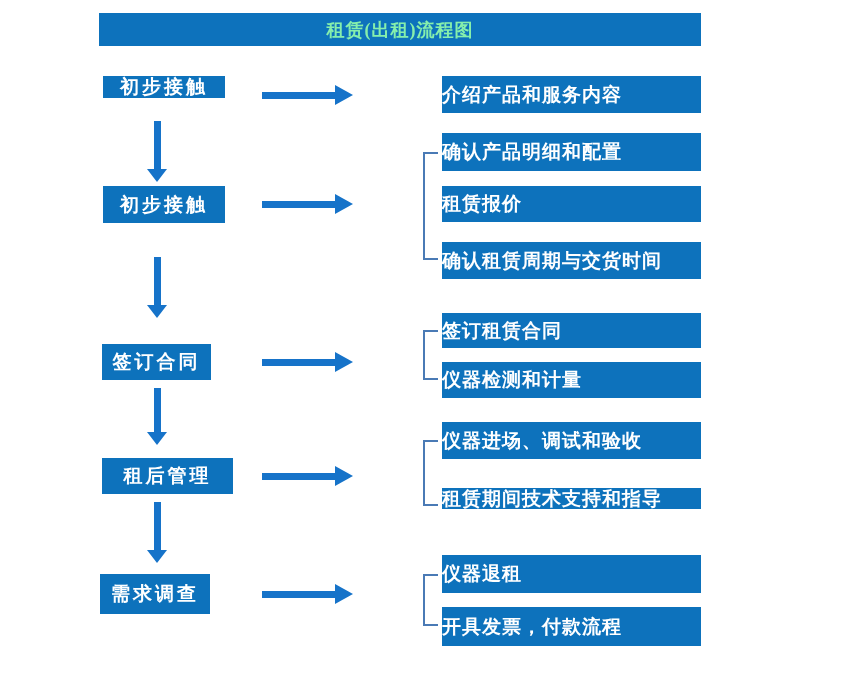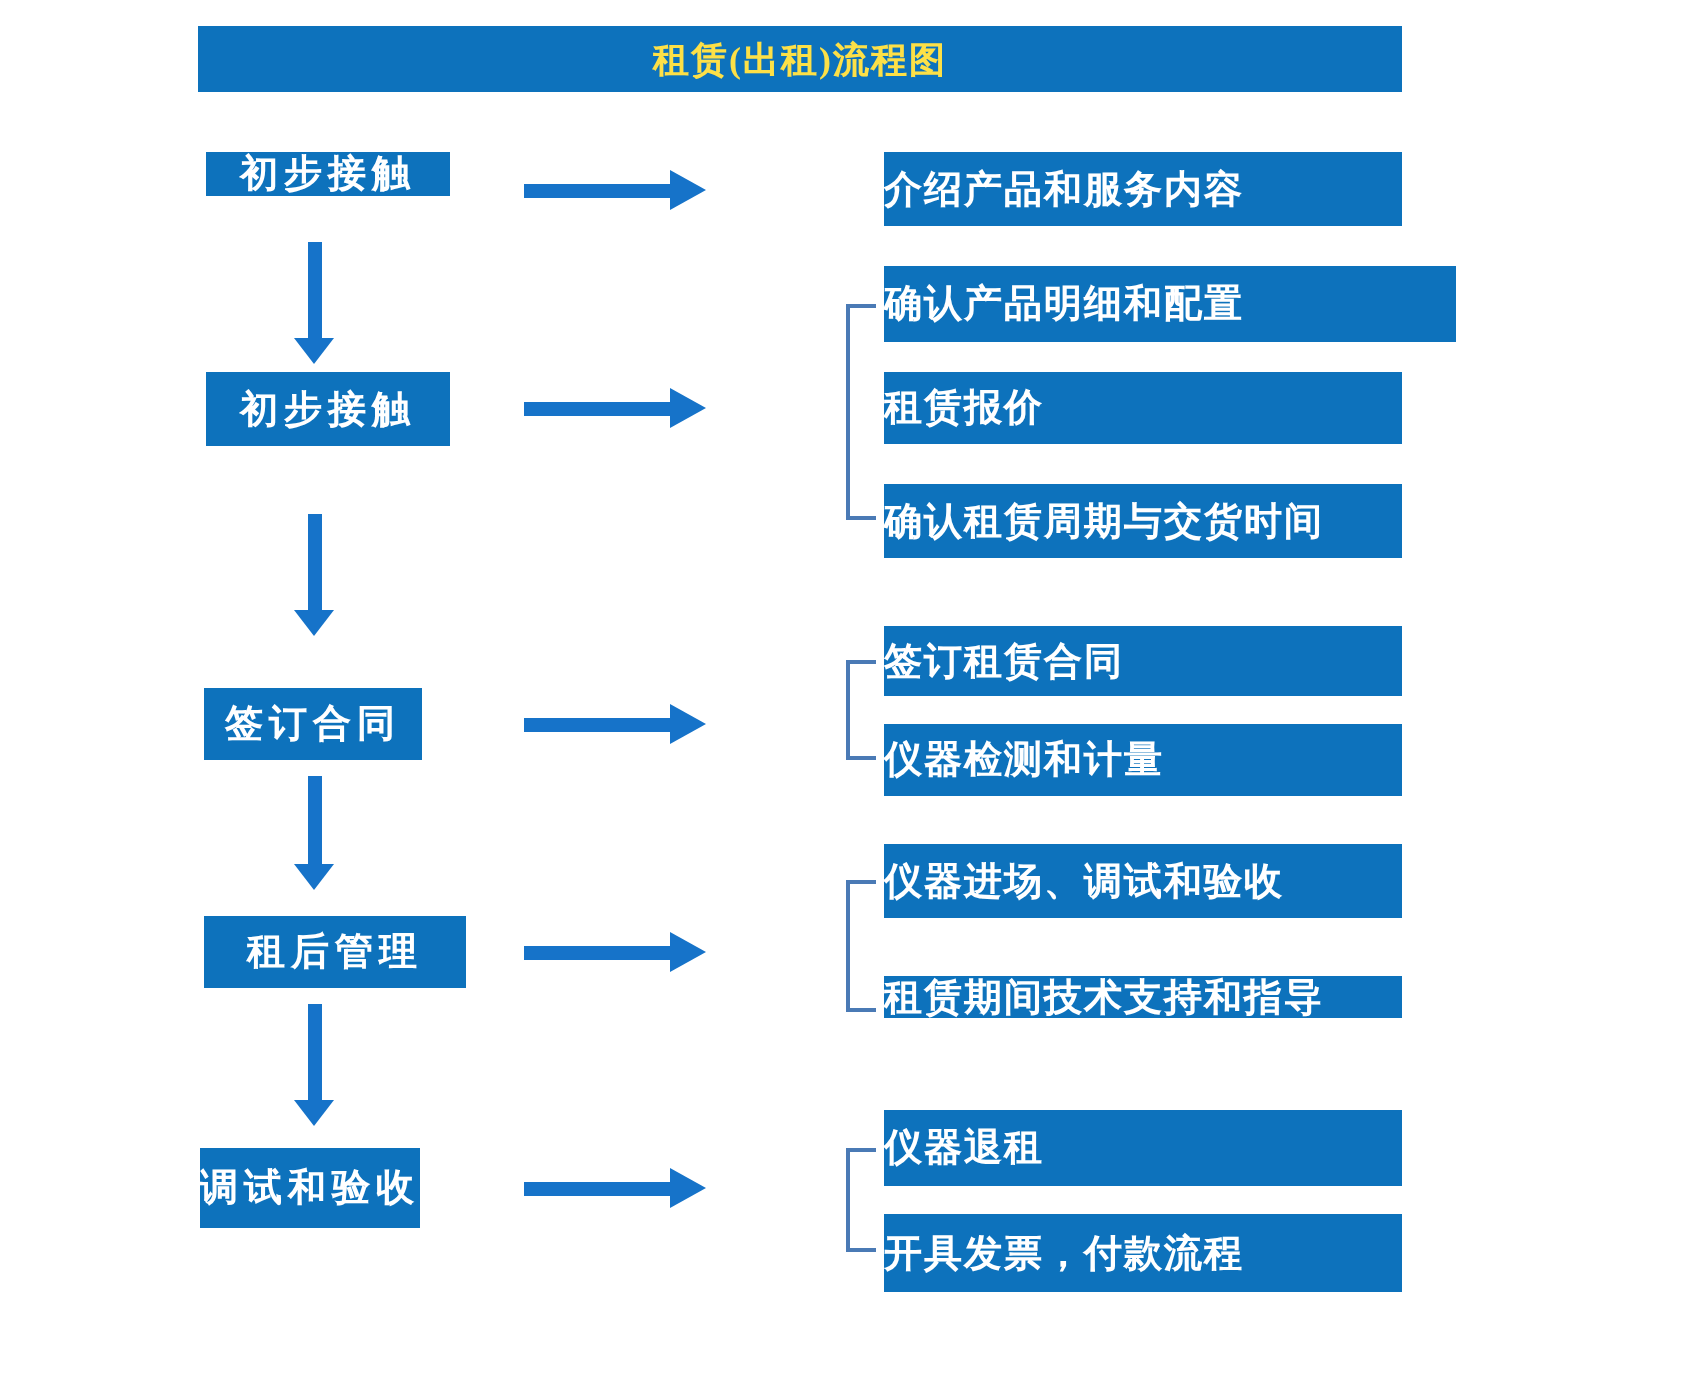--- a/index.html
+++ b/index.html
@@ -12,21 +12,21 @@
     height: 688px;
     background: #ffffff;
     overflow: hidden;
   }
 
   .title-bar {
     position: absolute;
     left: 99px; top: 13px;
     width: 602px; height: 33px;
     background: var(--box-blue, #0d72bc);
-    color: #fde047;
+    color: #86efac;
     font-weight: bold;
     font-size: 18px;
     letter-spacing: 1px;
     display: flex;
     align-items: center;
     justify-content: center;
   }
 
   .box {
     position: absolute;
@@ -82,21 +82,21 @@
 <body>
 
 <div class="canvas">
 
   <div class="title-bar">租赁(出租)流程图</div>
 
   <div class="box left-box" style="left:103px; top:76px;  width:122px; height:22px;">初步接触</div>
   <div class="box left-box" style="left:103px; top:186px; width:122px; height:37px;">初步接触</div>
   <div class="box left-box" style="left:102px; top:344px; width:109px; height:36px;text-align:right;">签订合同</div>
   <div class="box left-box" style="left:102px; top:458px; width:131px; height:36px;">租后管理</div>
-  <div class="box left-box" style="left:100px; top:574px; width:110px; height:40px;">调试和验收</div>
+  <div class="box left-box" style="left:100px; top:574px; width:110px; height:40px;">需求调查</div>
 
   <div class="harrow" style="left:262px; top:85px;">
       <div class="shaft"></div>
       <div class="head"></div>
     </div>
   <div class="harrow" style="left:262px; top:194px;">
       <div class="shaft"></div>
       <div class="head"></div>
     </div>
   <div class="harrow" style="left:262px; top:352px;">
@@ -129,21 +129,21 @@
       <div class="head"></div>
     </div>
 
   <div class="bracket" style="top:152px; height:108px;"></div>
   <div class="bracket" style="top:330px; height:50px;"></div>
   <div class="bracket" style="top:440px; height:66px;"></div>
   <div class="bracket" style="top:574px; height:52px;"></div>
 
   <div class="box right-box" style="left:442px; top:76px;  width:259px; height:37px;">介绍产品和服务内容</div>
 
-  <div class="box right-box" style="left:442px; top:133px; width:286px; height:38px;">确认产品明细和配置</div>
+  <div class="box right-box" style="left:442px; top:133px; width:259px; height:38px;">确认产品明细和配置</div>
   <div class="box right-box" style="left:442px; top:186px; width:259px; height:36px;">租赁报价</div>
   <div class="box right-box" style="left:442px; top:242px; width:259px; height:37px;">确认租赁周期与交货时间</div>
 
   <div class="box right-box" style="left:442px; top:313px; width:259px; height:35px;">签订租赁合同</div>
   <div class="box right-box" style="left:442px; top:422px; width:259px; height:37px;">仪器进场、调试和验收</div>
 
   <div class="box right-box" style="left:442px; top:362px; width:259px; height:36px;">仪器检测和计量</div>
   <div class="box right-box" style="left:442px; top:488px; width:259px; height:21px;">租赁期间技术支持和指导</div>
 
   <div class="box right-box" style="left:442px; top:555px; width:259px; height:38px;">仪器退租</div>

